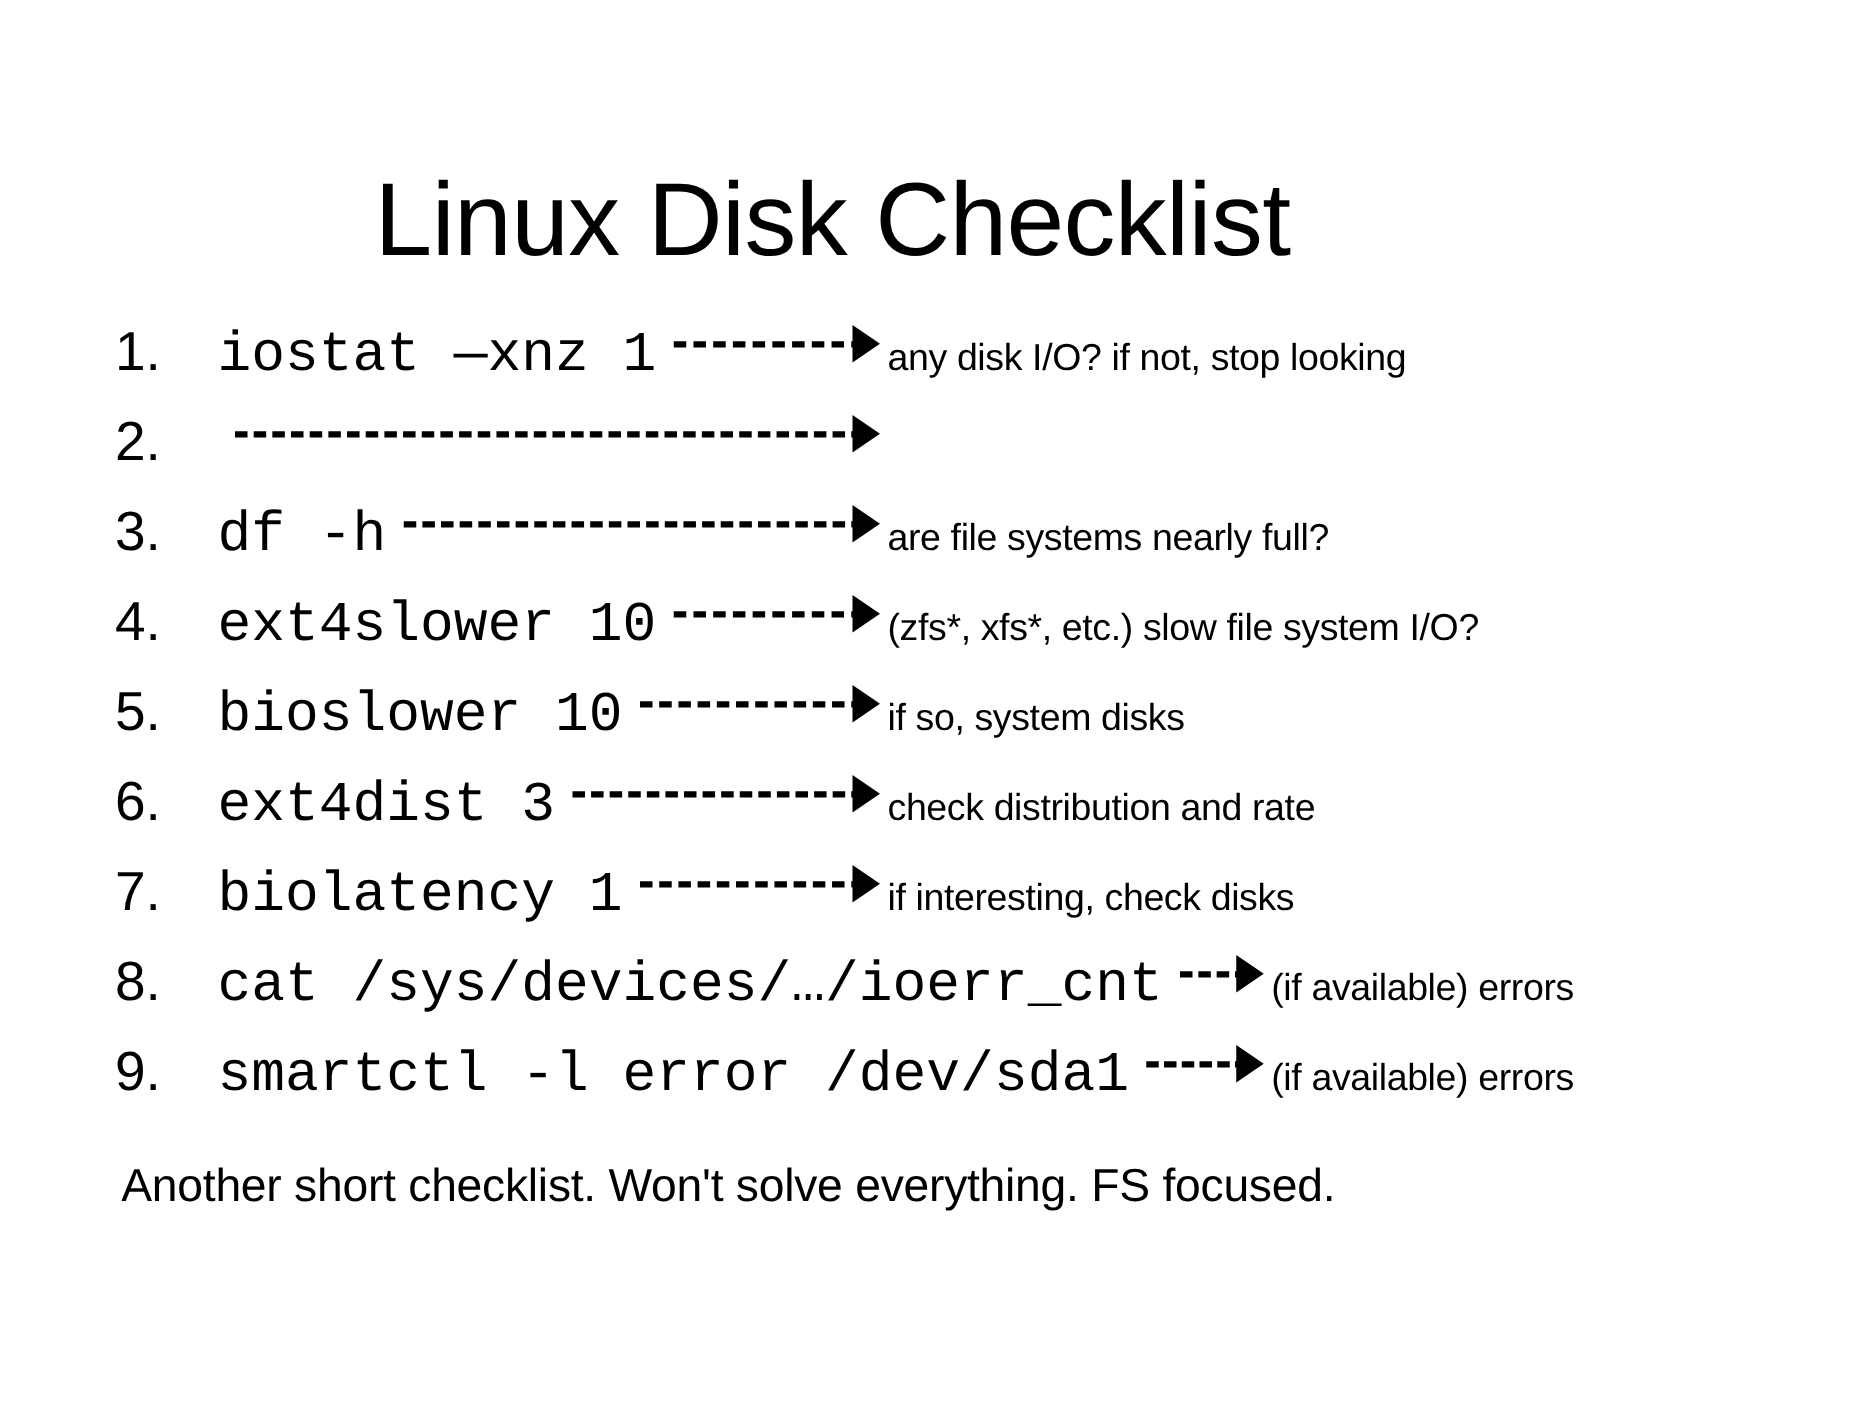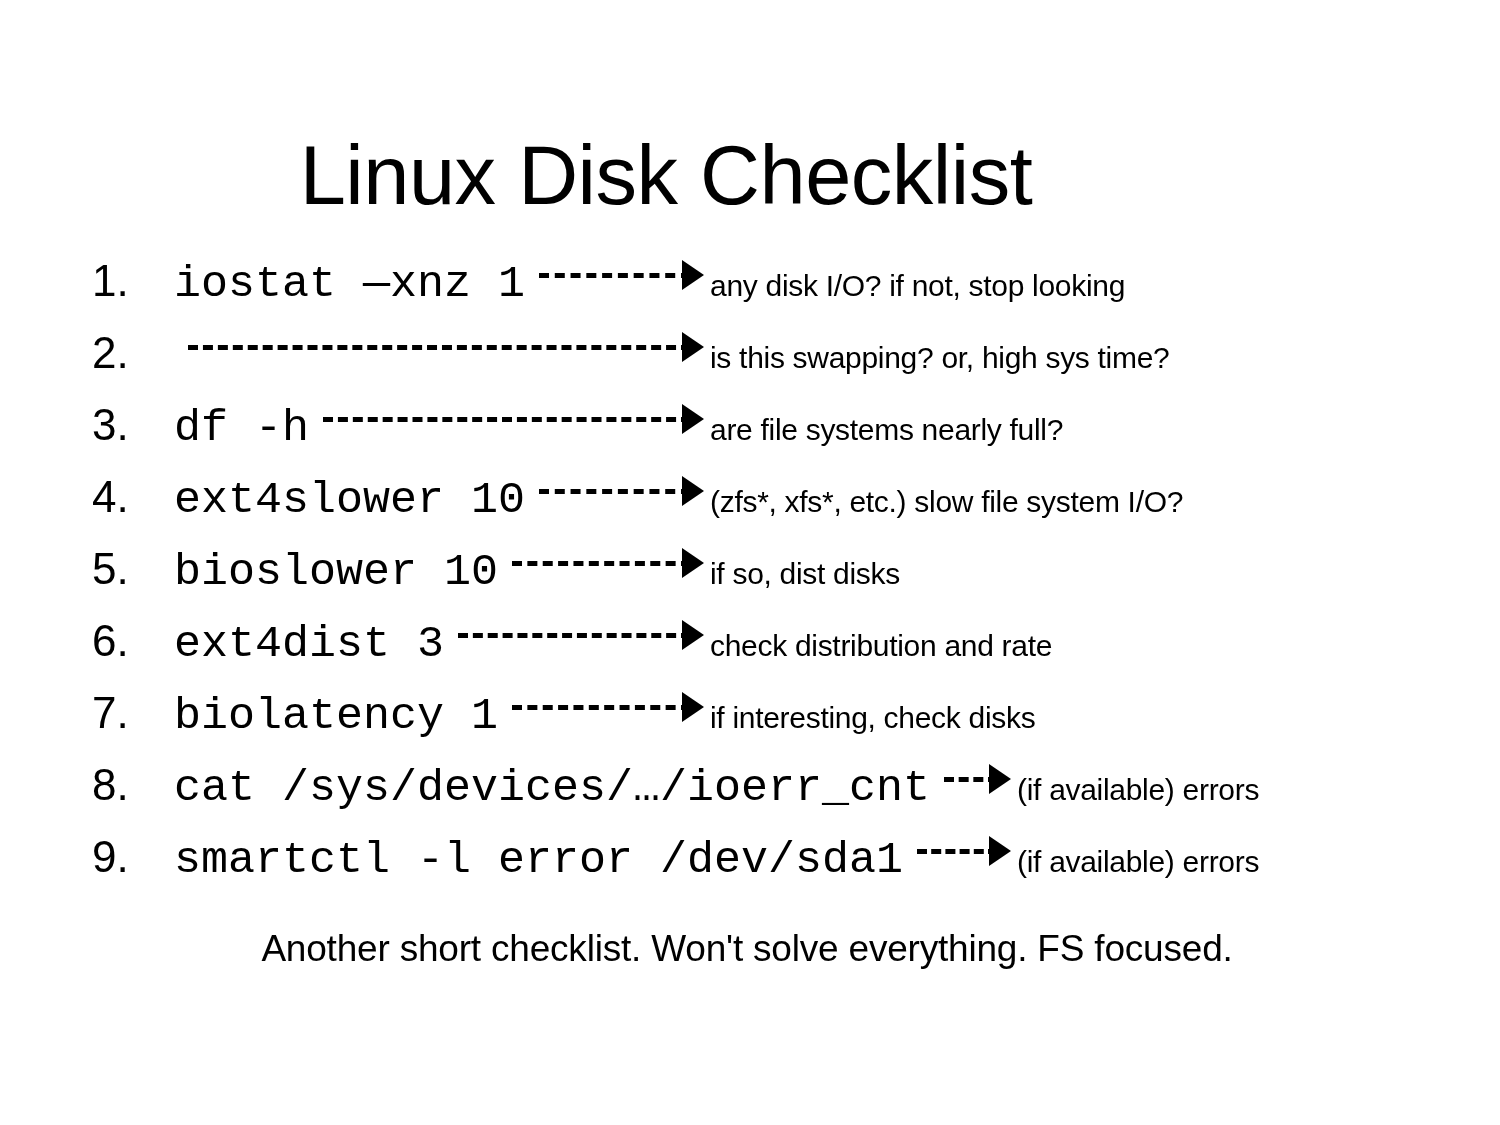--- a/index.html
+++ b/index.html
@@ -109,21 +109,21 @@
     top: 920px;
     left: 97px;
     width: 1300px;
     font-family: "Liberation Sans", sans-serif;
     font-size: 37px;
     font-weight: 400;
     line-height: 58px;
     letter-spacing: -0.2px;
     color: #000;
   }
-  #footer-note div { white-space: nowrap; text-align: center; }
+  #footer-note div { white-space: nowrap; }
 </style>
 </head>
 <body>
 
 <h1 id="slide-title">Linux Disk Checklist</h1>
 
 <div id="checklist">
 
   <div class="check-row">
     <div class="row-left" style="width:618px;">
@@ -138,21 +138,20 @@
   </div>
 
   <div class="check-row">
     <div class="row-left" style="width:618px;">
       <span class="row-num">2.</span>
       <span class="row-arrow">
         <span class="dashline"></span>
           <span class="arrowhead"></span>
       </span>
     </div>
-    <span class="row-desc">is this swapping? or, high sys time?</span>
   </div>
 
   <div class="check-row">
     <div class="row-left" style="width:618px;">
       <span class="row-num">3.</span>
       <span class="row-cmd">df -h</span>
       <span class="row-arrow">
         <span class="dashline"></span>
           <span class="arrowhead"></span>
       </span>
@@ -174,21 +173,21 @@
 
   <div class="check-row">
     <div class="row-left" style="width:618px;">
       <span class="row-num">5.</span>
       <span class="row-cmd">bioslower 10</span>
       <span class="row-arrow">
         <span class="dashline"></span>
           <span class="arrowhead"></span>
       </span>
     </div>
-    <span class="row-desc">if so, dist disks</span>
+    <span class="row-desc">if so, system disks</span>
   </div>
 
   <div class="check-row">
     <div class="row-left" style="width:618px;">
       <span class="row-num">6.</span>
       <span class="row-cmd">ext4dist 3</span>
       <span class="row-arrow">
         <span class="dashline"></span>
           <span class="arrowhead"></span>
       </span>

